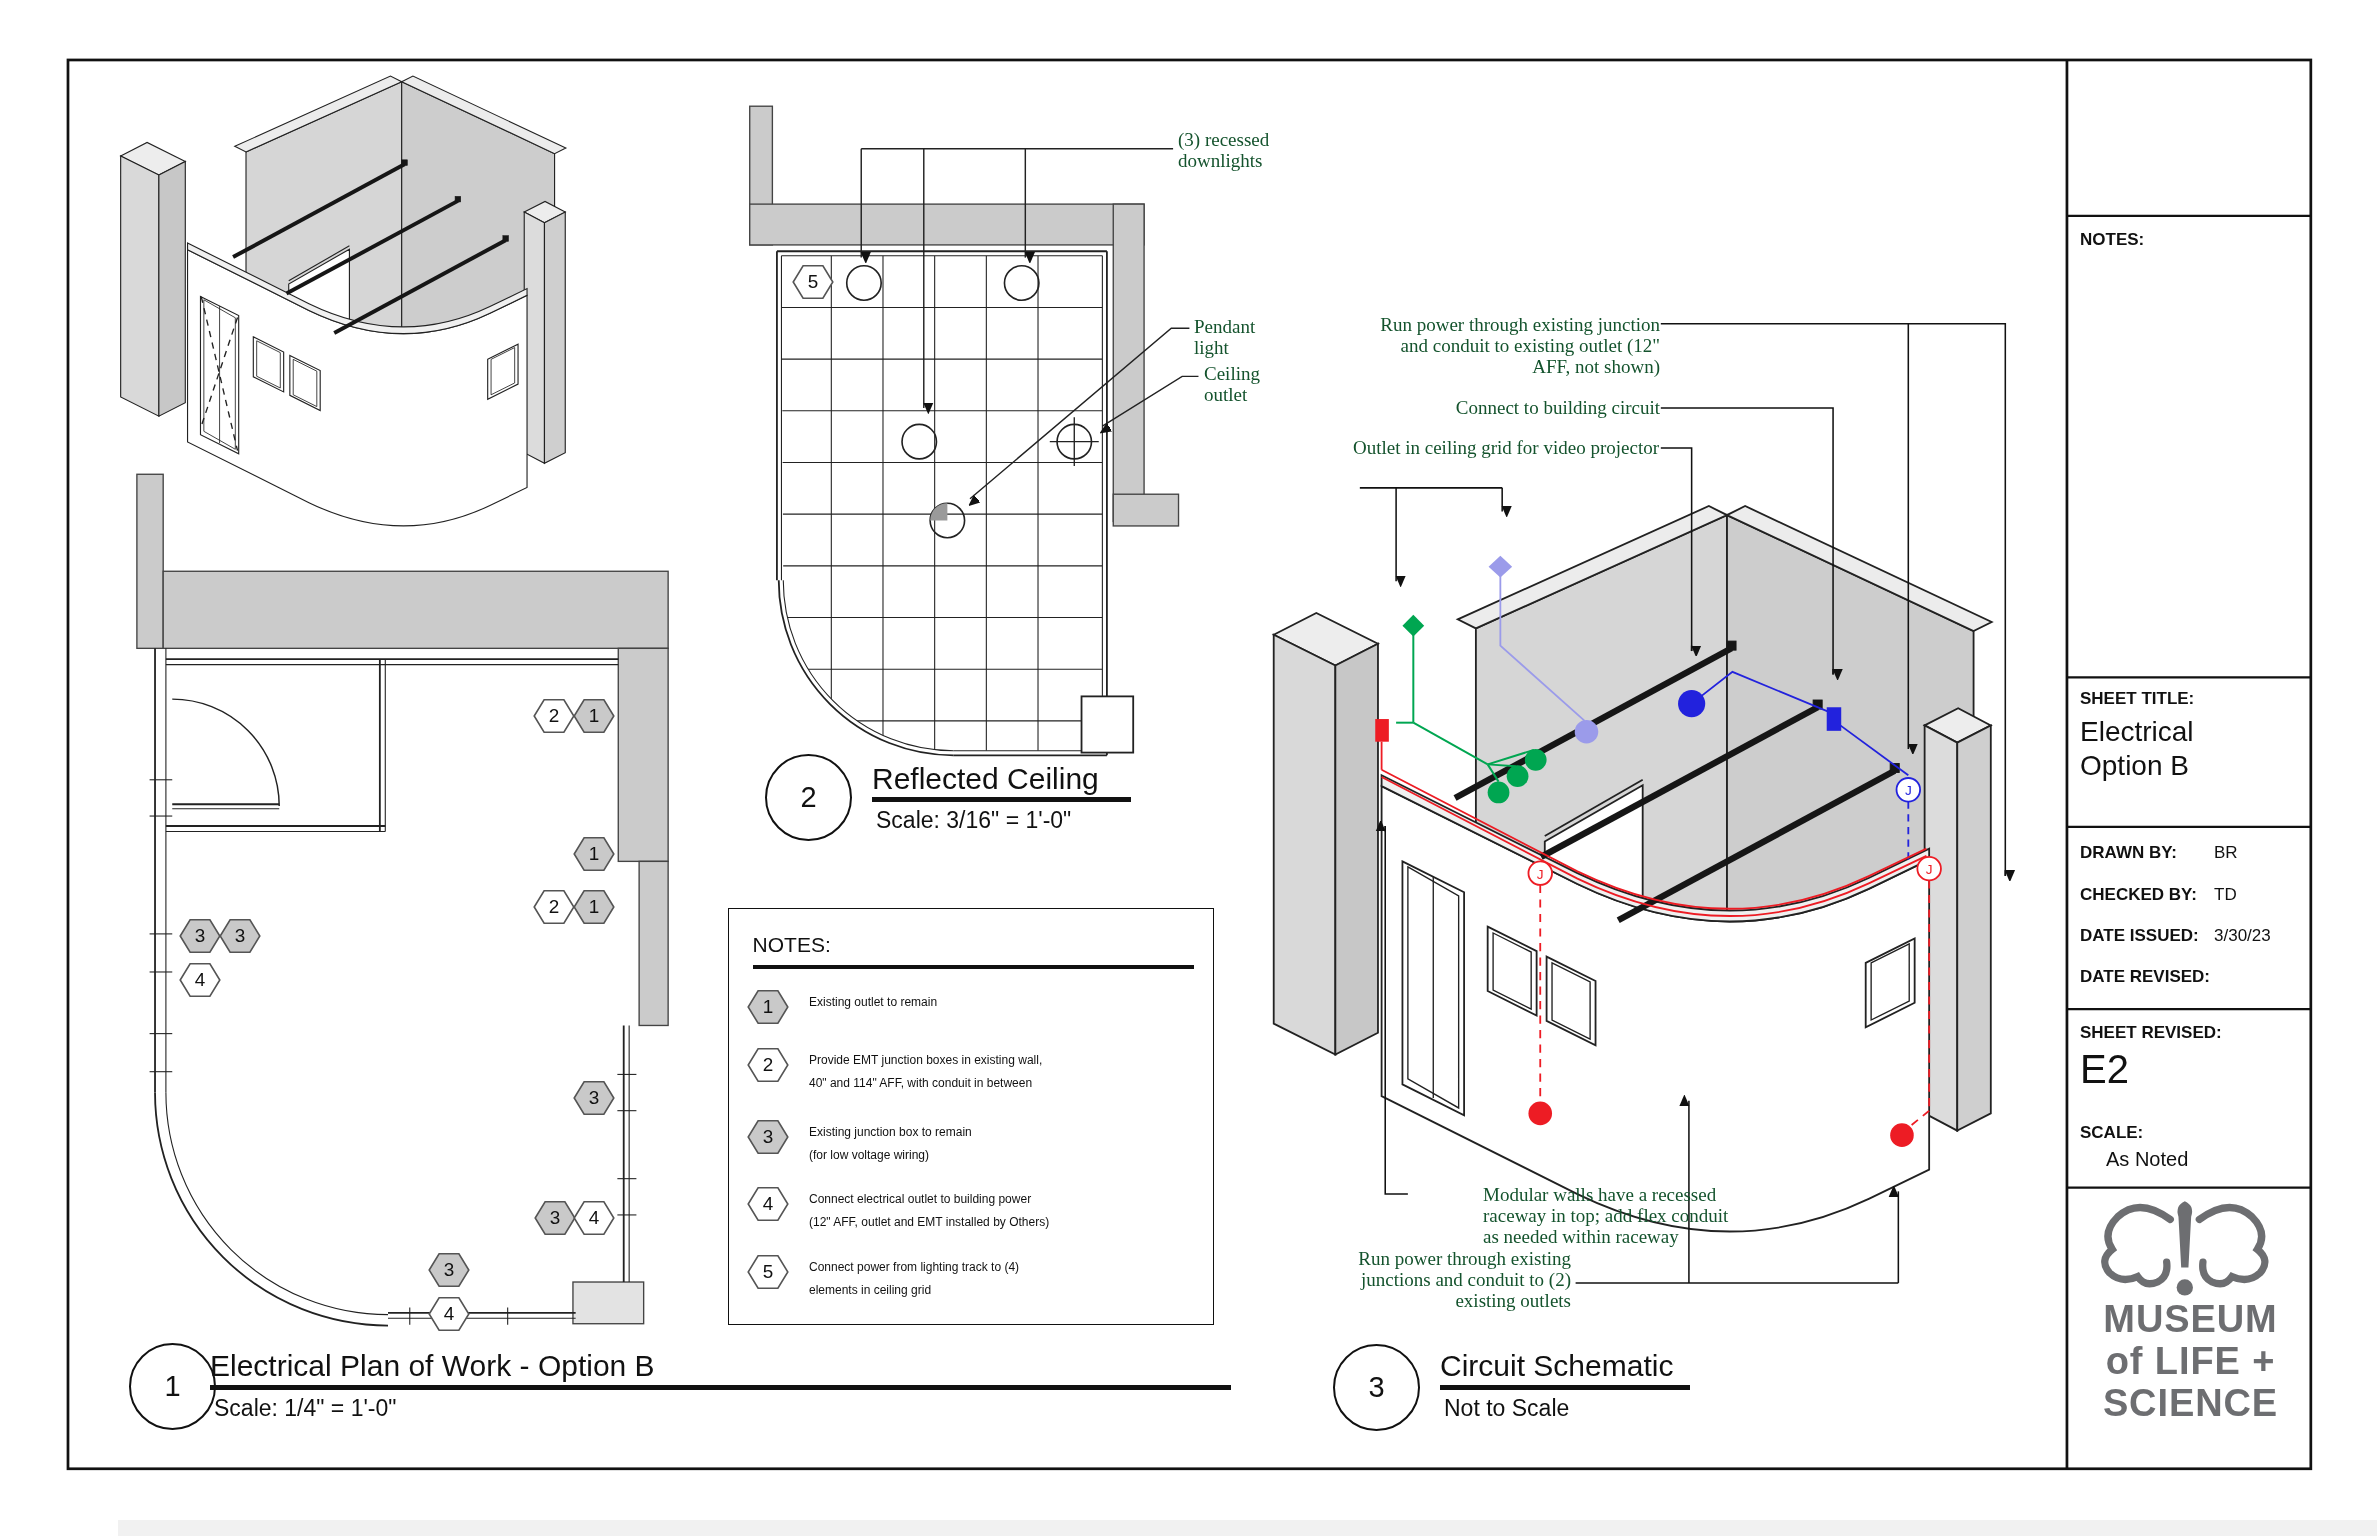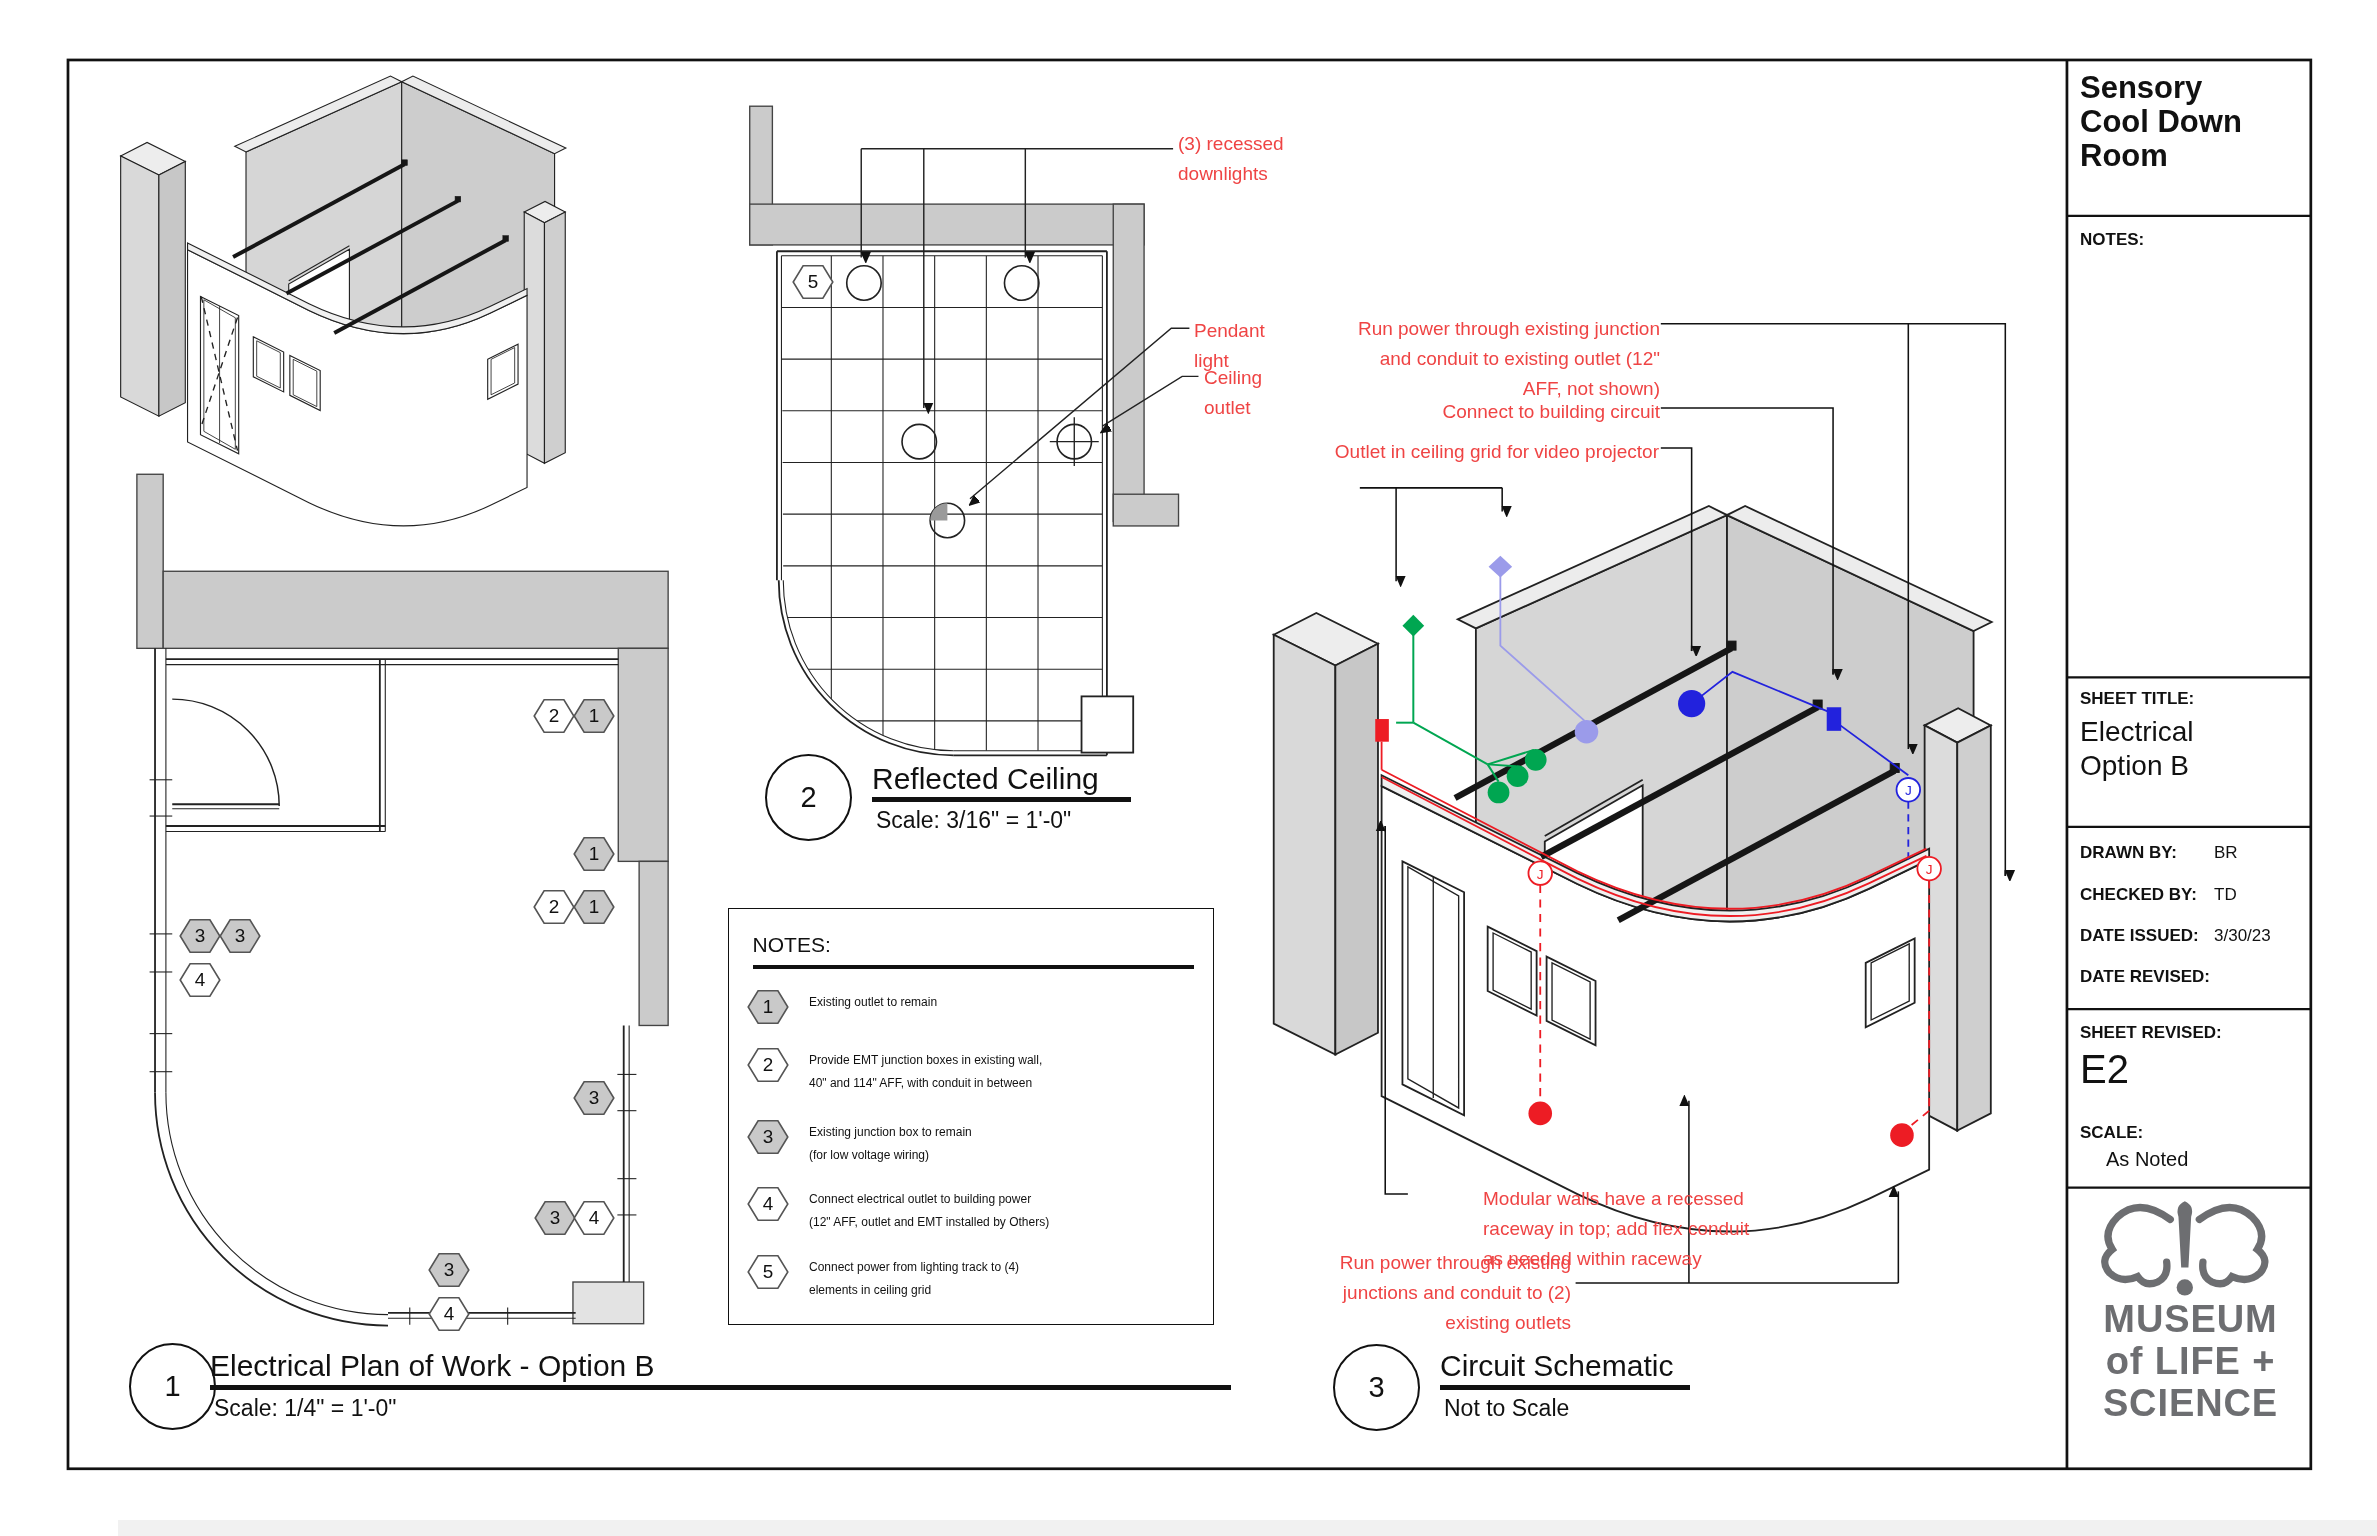--- a/index.html
+++ b/index.html
@@ -1,20 +1,20 @@
 <!DOCTYPE html>
 <html style="font-size:14.5px"><head>
 <meta charset="utf-8">
 <style>
   html,body{margin:0;padding:0;background:#fff;}
   #page{position:relative;width:2377px;height:1536px;background:#fff;overflow:hidden;
         font-family:"Liberation Sans",sans-serif;color:#111;}
   #sheet-svg{position:absolute;left:0;top:0;}
   .abs{position:absolute;}
-  .lbl{font-size:19px;line-height:30px;white-space:pre-line;color:#ef4444;}
+  .lbl{font-size:19px;line-height:21px;white-space:pre-line;color:#14532d;font-family:Liberation Serif, serif;}
   .lbl-r{text-align:right;}
   .dwg-circle{position:absolute;width:83px;height:83px;border:2.7px solid #111;border-radius:50%;
               display:flex;align-items:center;justify-content:center;font-size:29px;background:#fff;}
   .dwg-title{position:absolute;font-size:30px;color:#111;white-space:nowrap;}
   .dwg-underline{position:absolute;height:4.5px;background:#111;}
   .dwg-scale{position:absolute;font-size:23px;color:#111;white-space:nowrap;}
   .tb-label{position:absolute;font-size:17px;font-weight:bold;white-space:nowrap;}
   .tb-value{position:absolute;font-size:17px;white-space:nowrap;}
   #project-title{position:absolute;left:2080px;top:71px;width:218px;font-size:31px;font-weight:bold;
                  line-height:34px;white-space:pre-line;}
@@ -272,23 +272,20 @@
     <line x1="1540" y1="538" x2="1540" y2="641" marker-end="url(#arrD)"></line>
     <line x1="1657" y1="538" x2="1657" y2="564" marker-end="url(#arrD)"></line>
     <polyline points="1553,1317 1528,1317 1528,911"></polyline>
     <line x1="1528" y1="917" x2="1528" y2="911" marker-end="url(#arrD)"></line>
     <polyline points="1738,1415 2094,1415"></polyline>
     <line x1="1863" y1="1415" x2="1863" y2="1214" marker-end="url(#arrD)"></line>
     <line x1="2094" y1="1415" x2="2094" y2="1314" marker-end="url(#arrD)"></line>
   </g>
 </svg>
 
-<div id="project-title">Sensory
-Cool Down
-Room</div>
 <div class="tb-label" style="left:2080px;top:230px;">NOTES:</div>
 
 <div class="tb-label" style="left:2080px;top:689px;">SHEET TITLE:</div>
 <div id="sheet-title-value">Electrical
 Option B</div>
 
 <div class="tb-label" style="left:2080px;top:843px;">DRAWN BY:</div>
 <div class="tb-value" style="left:2214px;top:843px;">BR</div>
 <div class="tb-label" style="left:2080px;top:885px;">CHECKED BY:</div>
 <div class="tb-value" style="left:2214px;top:885px;">TD</div>

